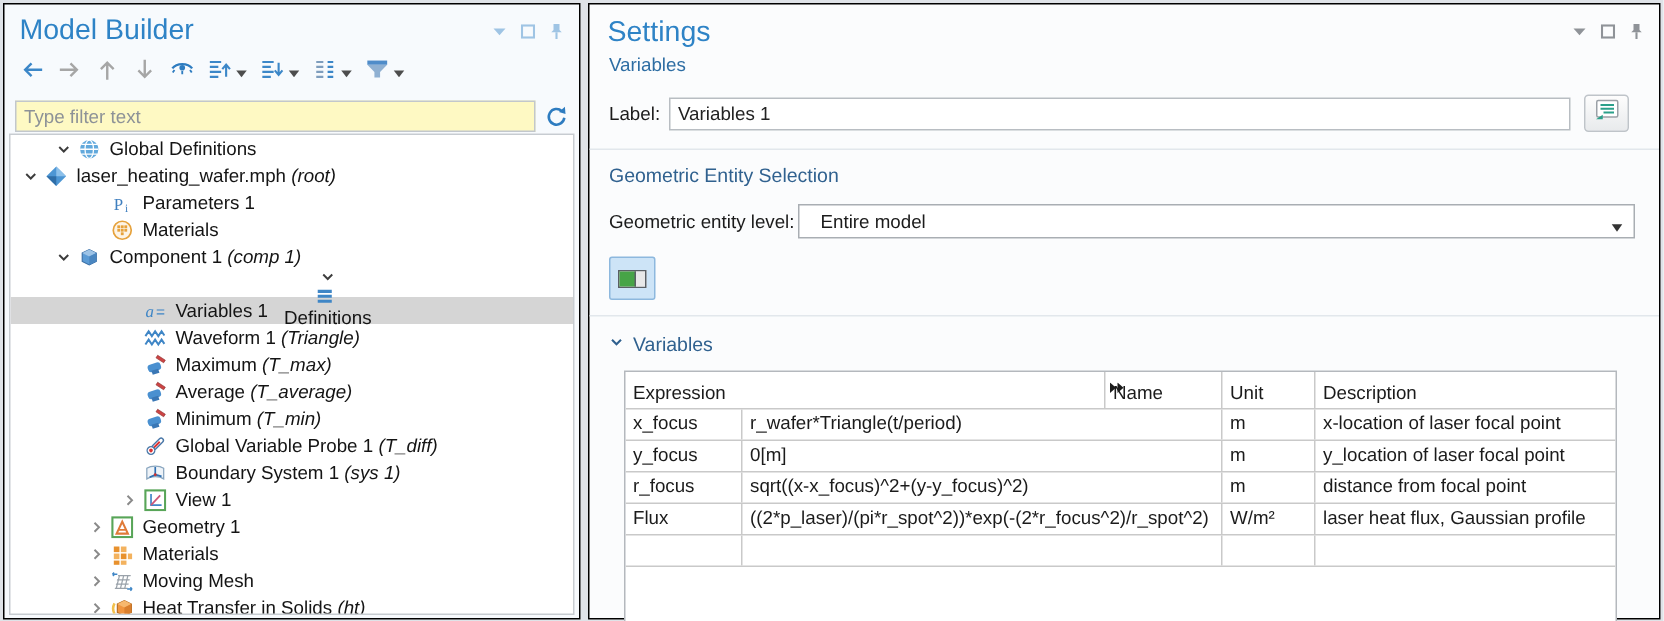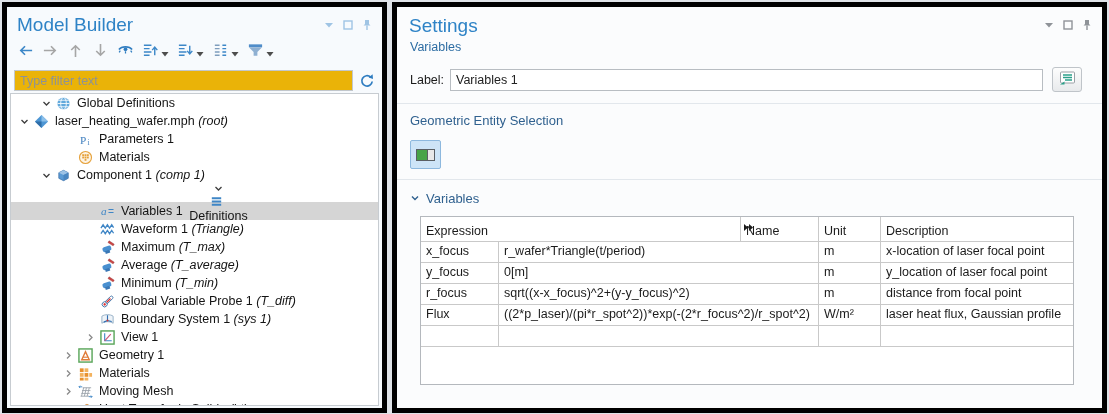--- a/index.html
+++ b/index.html
@@ -4,38 +4,38 @@
 <style>
   * { box-sizing: border-box; margin: 0; padding: 0; }
   html,body { width: 1109px; height: 414px; }
   body {
     font-family: "Liberation Sans", sans-serif;
     background: #dfe3e8;
     position: relative;
     overflow: hidden;
     color: #1b1b1b;
   }
-  .panel { position: absolute; top: 2px; background: #fafcfe; border: 5px solid #000000; }
+  .panel { position: absolute; top: 2px; background: #fafcfe; border: 1px solid #000000; }
   #mb-panel { left: 2px; width: 385px; height: 411px; background: #f7fafd; }
   #st-panel { left: 392px; width: 715px; height: 411px; background: #fbfcfd; }
 
   
   .mb-head { position: relative; padding: 7px 10px 0 10px; }
   .panel-title { font-size: 19px; color: #2e83c6; font-weight: 400; }
   .win-controls { position: absolute; right: 10px; top: 12px; display: flex; gap: 9px; align-items: center; }
   .win-controls span { display: inline-flex; cursor: default; }
   .wc-blue { color: #9fc4e4; }
   .wc-gray { color: #8f9398; }
 
   .mb-toolbar { display: flex; align-items: center; gap: 4px; padding: 5px 8px 4px 8px; }
   .tb-btn { display: inline-flex; align-items: center; gap: 2px; padding: 1px 2px; }
 
   .filter-row { display: flex; align-items: center; gap: 6px; padding: 2px 7px 4px 7px; }
   .filter-row input {
-    flex: 1; height: 21px; border: 1px solid #c2c7cc; background: #eab308;
+    flex: 1; height: 21px; border: 1px solid #c2c7cc; background: #fef9c3;
     font-family: "Liberation Sans", sans-serif; font-size: 12.5px; padding: 0 5px; color: #222;
   }
   .filter-row input::placeholder { color: #8d9297; }
   .refresh { display: inline-flex; }
 
   
   .tree-box { position: absolute; top: 86px; left: 3px; right: 3px; bottom: 2px; border: 1px solid #c7ccd1; background: #fff; overflow: hidden; }
   .trow { display: flex; align-items: center; height: 18px; white-space: nowrap; cursor: default; }
   .trow.sel { background: #d5d5d5; }
   .tarrow { width: 18px; display: inline-flex; justify-content: center; flex: none; }
@@ -492,20 +492,29 @@
             <path d="M5 5h9M5 7.5h9M7 10h7" stroke="#2ba08a" stroke-width="1.3"></path>
             <polygon points="2,14.5 6.5,11.5 6.5,14.5" fill="#2ba08a"></polygon>
           </svg></span>
     </span>
   </div>
 
   <div class="divider"></div>
 
   <div class="sec">
     <div class="sec-title">Geometric Entity Selection</div>
+    <div class="ges-row">
+      <span class="lbl">Geometric entity level:</span>
+      <div class="select">
+        <span>Entire model</span>
+        <span class="sel-caret"><svg width="8" height="8" viewBox="0 0 8 8">
+              <polygon points="0.5,1.5 7.5,1.5 4,6.5" fill="#333"></polygon>
+            </svg></span>
+      </div>
+    </div>
     <div class="toggle-btn">
       <span class="toggle-g">
           <span class="on"></span>
           <span class="off"></span>
         </span>
     </div>
   </div>
 
   <div class="divider"></div>
 

